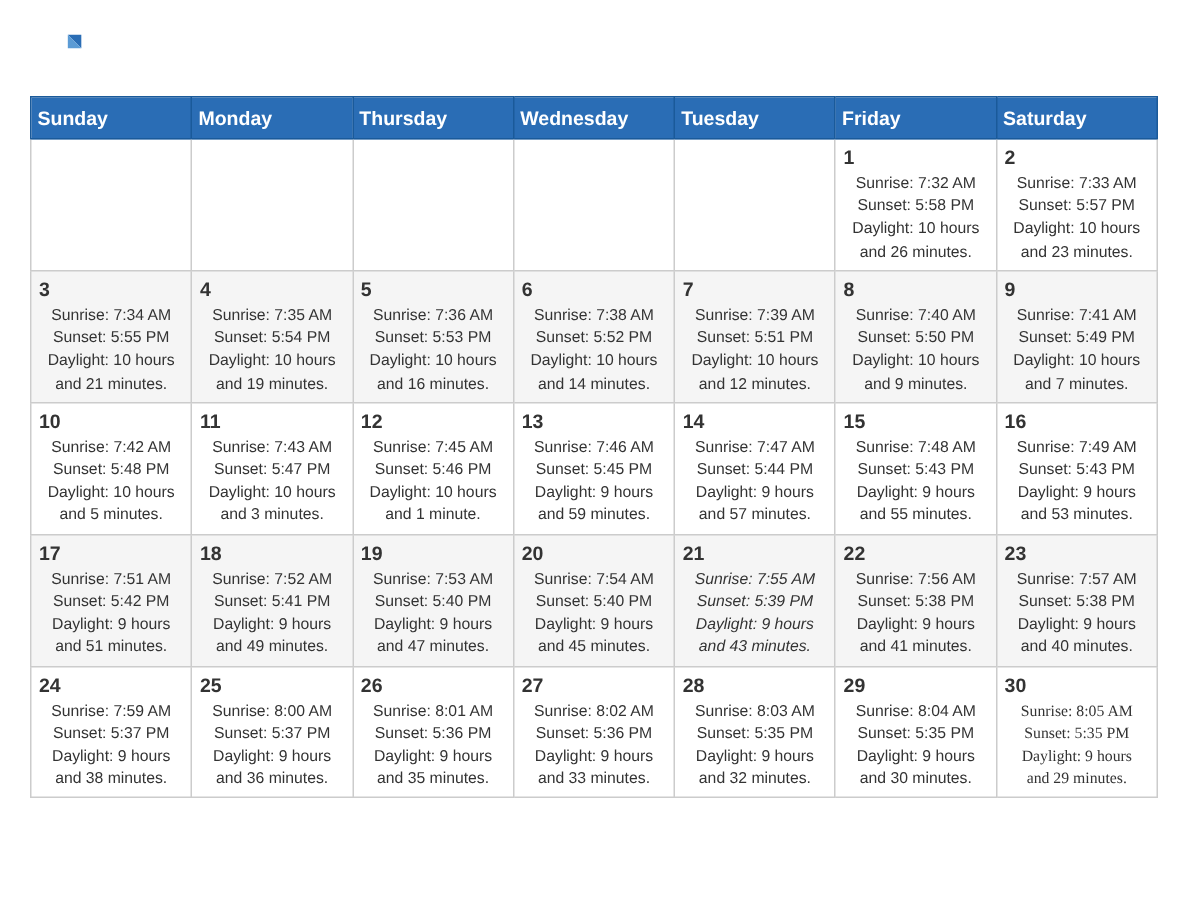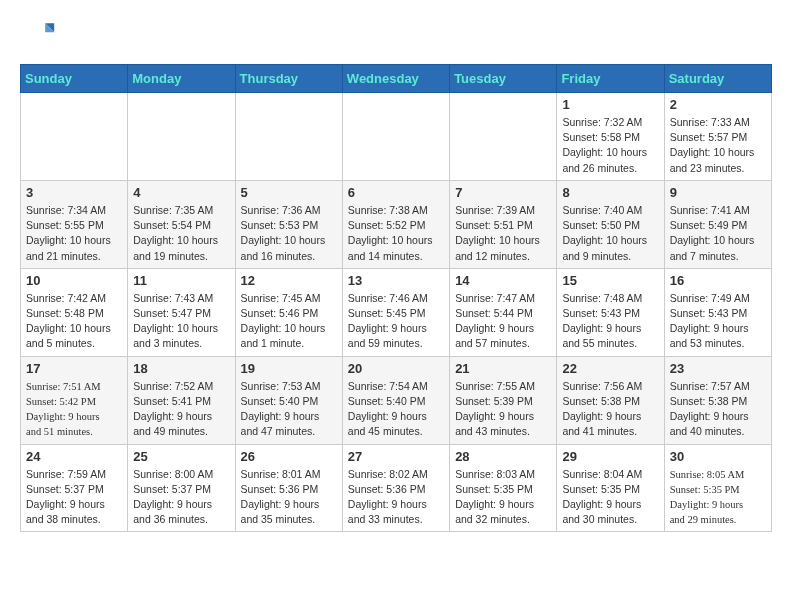--- a/index.html
+++ b/index.html
@@ -55,21 +55,21 @@
       font-size: 15px;
       color: #555;
     }
     .calendar {
       width: 100%;
       border-collapse: collapse;
       border: 1px solid #ccc;
     }
     .calendar th {
       background: #2a6db5;
-      color: #5eead4;
+      color: #ffffff;
       font-size: 13px;
       font-weight: bold;
       padding: 6px 4px;
       text-align: left;
       border: 1px solid #1a5a9a;
     }
     .calendar td {
       vertical-align: top;
       border: 1px solid #ccc;
       padding: 4px 5px;
@@ -85,20 +85,21 @@
     .day-num {
       font-size: 13px;
       font-weight: bold;
       margin-bottom: 3px;
       display: block;
     }
     .day-info {
       font-size: 10.5px;
       line-height: 1.45;
       color: #333;
+      text-align: center;
     }
     .empty-cell {
       background: #fff !important;
     }
   </style>
 </head>
 <body>
 
 <div class="page">
   <div class="header">
@@ -251,21 +252,21 @@
             <span class="day-num">16</span>
             <div class="day-info" style="white-space: pre-line;">Sunrise: 7:49 AM
 Sunset: 5:43 PM
 Daylight: 9 hours
 and 53 minutes.</div>
           </td>
         </tr>
         <tr>
           <td>
             <span class="day-num">17</span>
-            <div class="day-info" style="white-space: pre-line; font-family: Liberation Serif, serif;">Sunrise: 7:51 AM
+            <div class="day-info" style="white-space: pre-line;">Sunrise: 7:51 AM
 Sunset: 5:42 PM
 Daylight: 9 hours
 and 51 minutes.</div>
           </td>
           <td>
             <span class="day-num">18</span>
             <div class="day-info" style="white-space: pre-line;">Sunrise: 7:52 AM
 Sunset: 5:41 PM
 Daylight: 9 hours
 and 49 minutes.</div>
@@ -279,21 +280,21 @@
           </td>
           <td>
             <span class="day-num">20</span>
             <div class="day-info" style="white-space: pre-line;">Sunrise: 7:54 AM
 Sunset: 5:40 PM
 Daylight: 9 hours
 and 45 minutes.</div>
           </td>
           <td>
             <span class="day-num">21</span>
-            <div class="day-info" style="white-space: pre-line;">Sunrise: 7:55 AM
+            <div class="day-info" style="white-space: pre-line; font-style: italic;">Sunrise: 7:55 AM
 Sunset: 5:39 PM
 Daylight: 9 hours
 and 43 minutes.</div>
           </td>
           <td>
             <span class="day-num">22</span>
             <div class="day-info" style="white-space: pre-line;">Sunrise: 7:56 AM
 Sunset: 5:38 PM
 Daylight: 9 hours
 and 41 minutes.</div>

